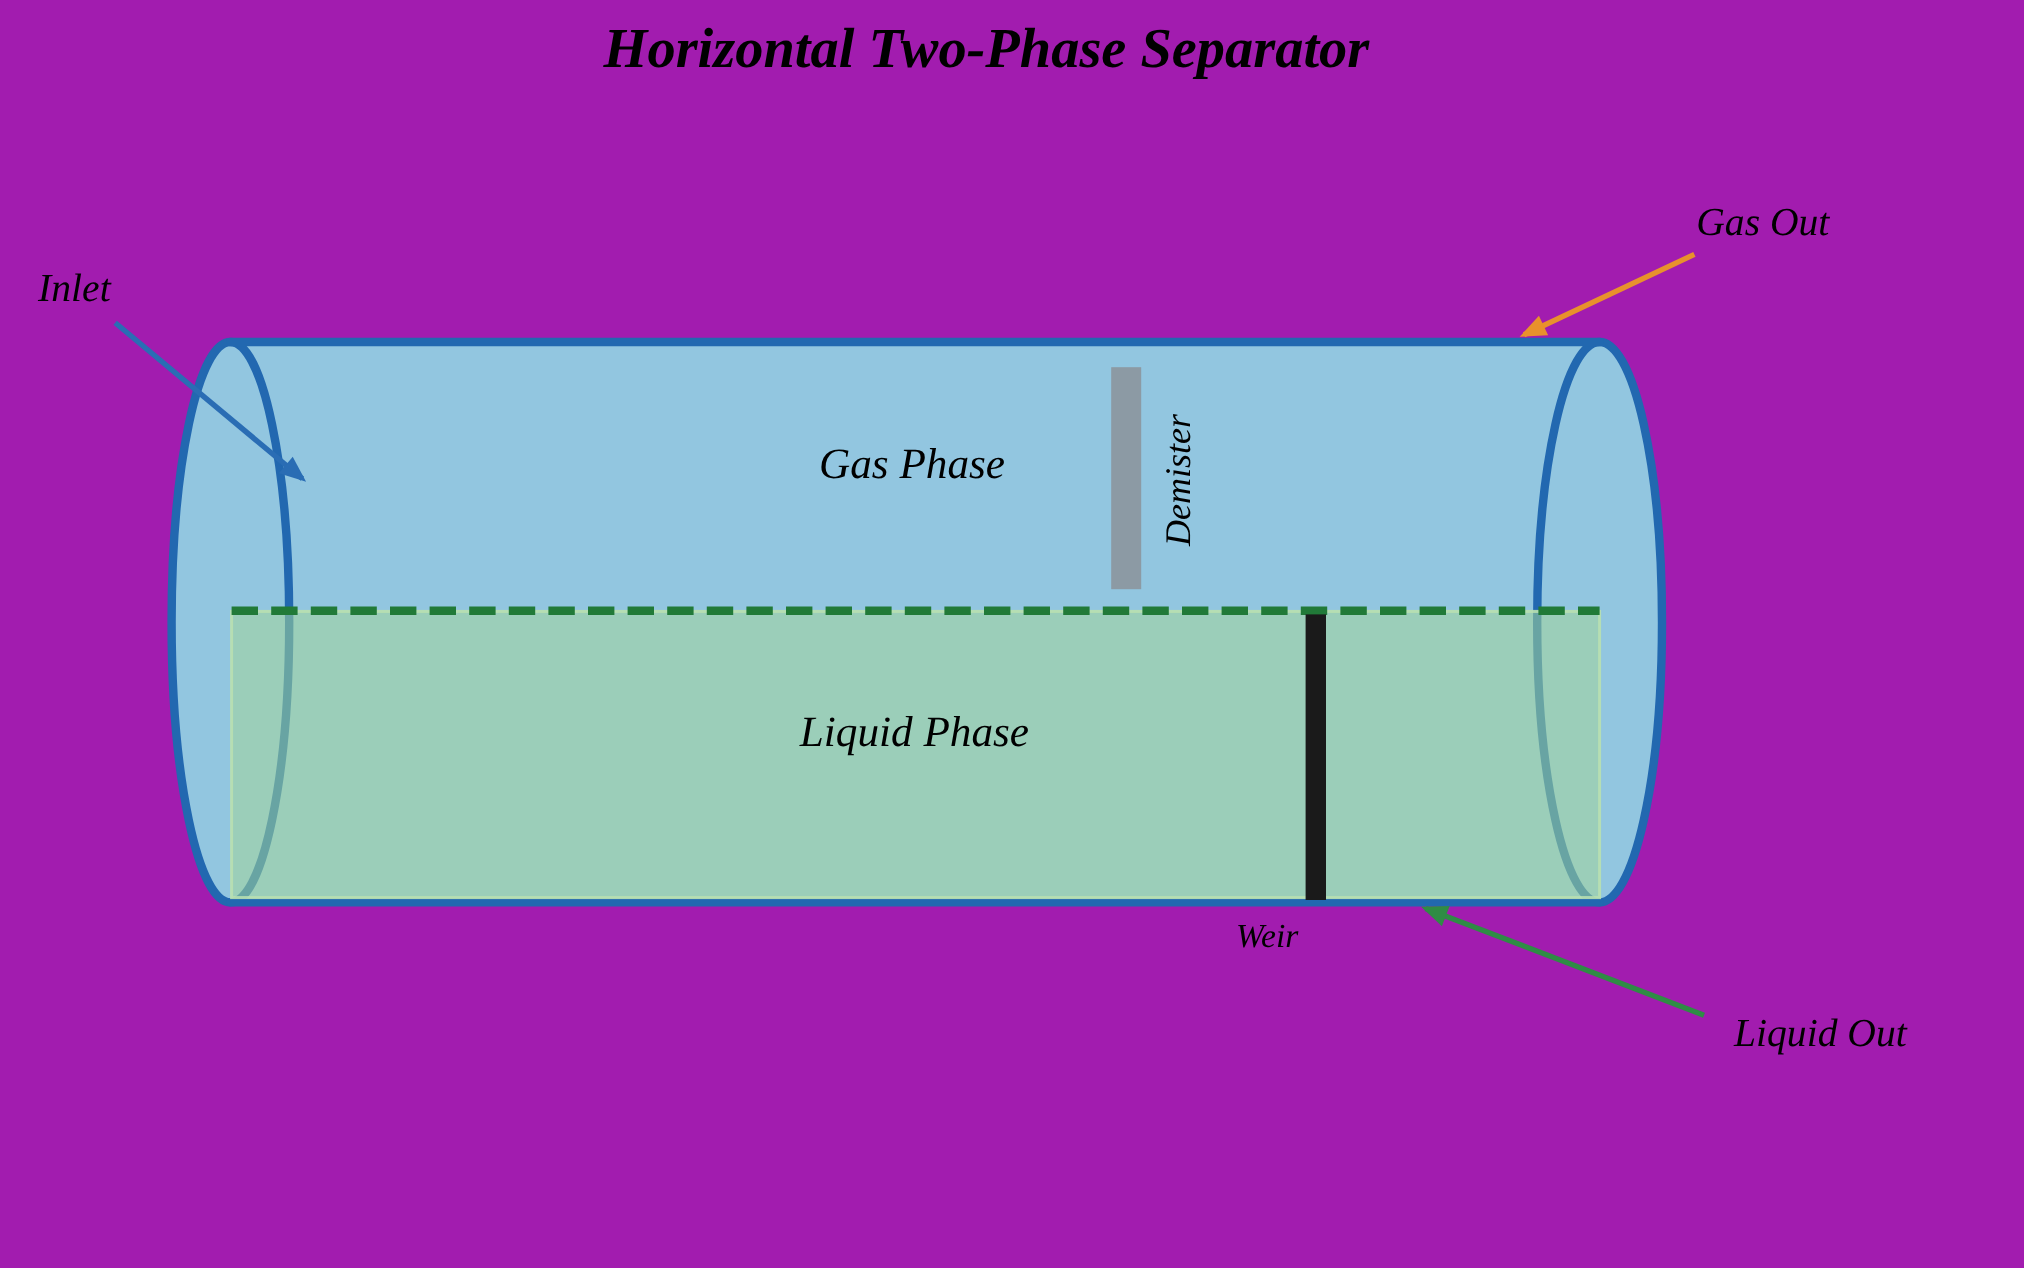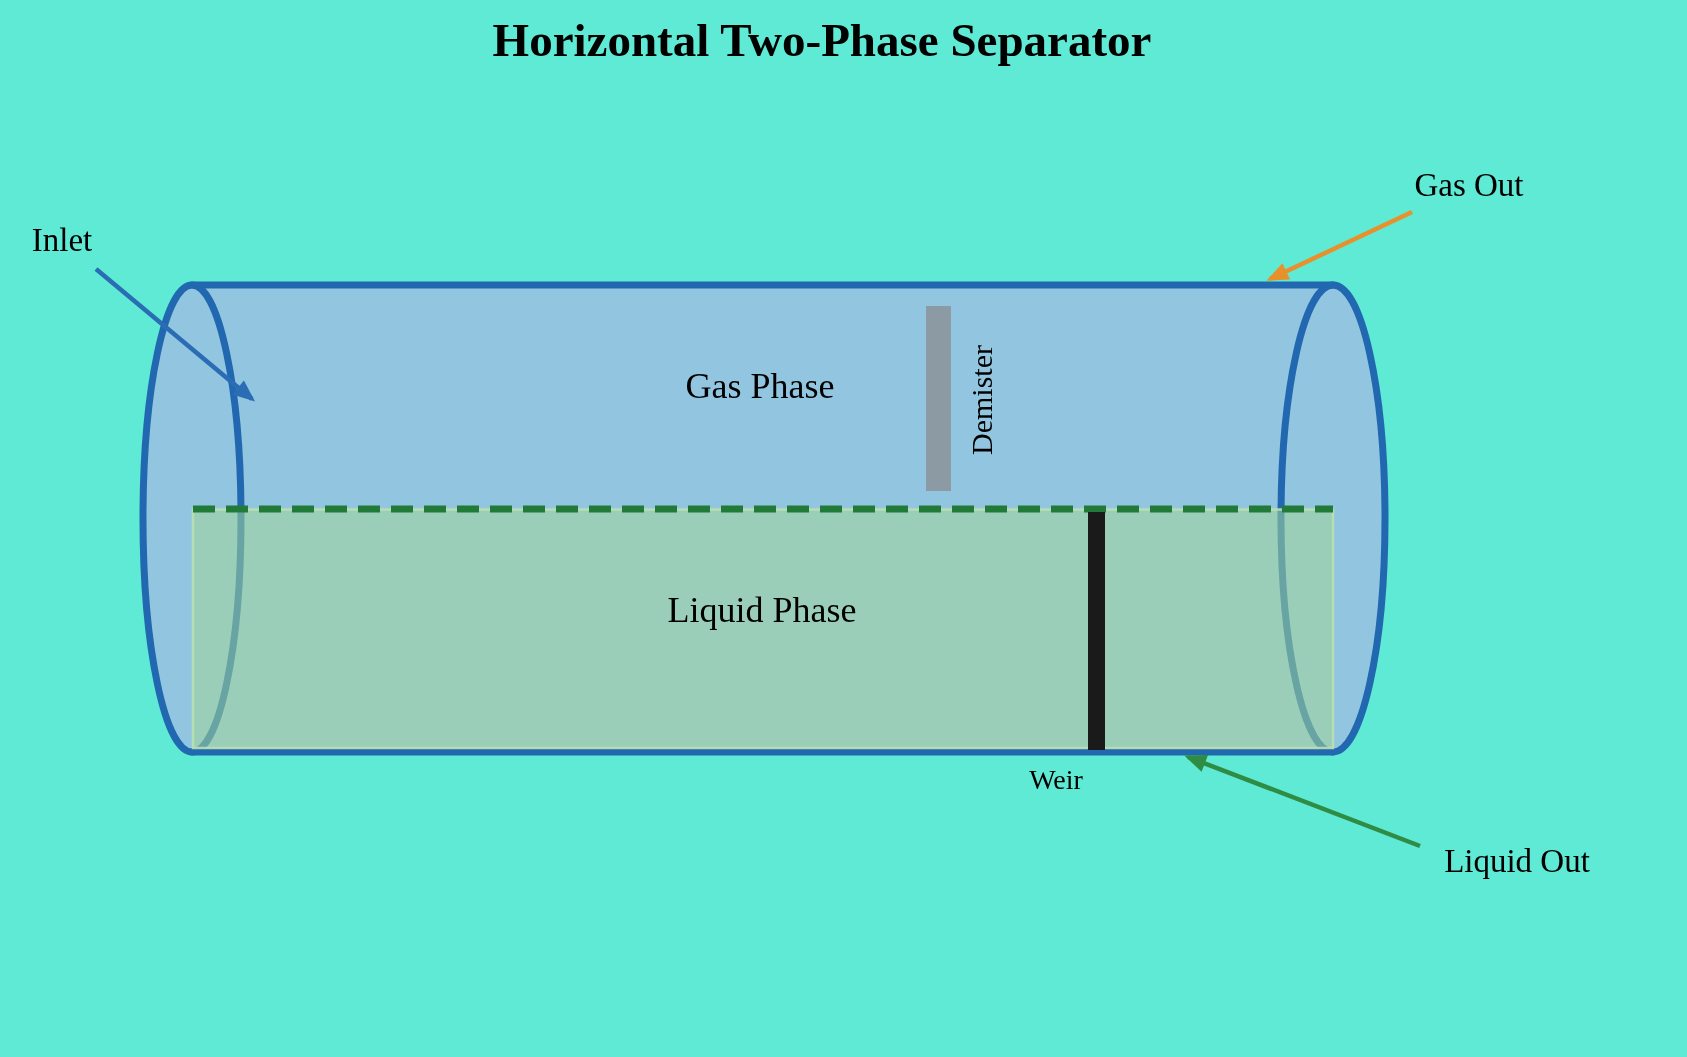--- a/index.html
+++ b/index.html
@@ -4,22 +4,23 @@
 <style>
   html, body {
     margin: 0;
     padding: 0;
     background: #ffffff;
   }
   #figure {
     position: relative;
     width: 1687px;
     height: 1057px;
-    background: #5eead4;
+    background: #a21caf;
     font-family: "Liberation Serif", "DejaVu Serif", serif;
+    font-style: italic;
   }
   svg { display: block; }
   text {
     font-family: "Liberation Serif", "DejaVu Serif", serif;
     fill: #000000;
   }
   .title-text { font-weight: bold; font-size: 47px; }
   .outer-label { font-size: 33px; }
   .phase-label { font-size: 36px; }
   .weir-label { font-size: 28px; }

